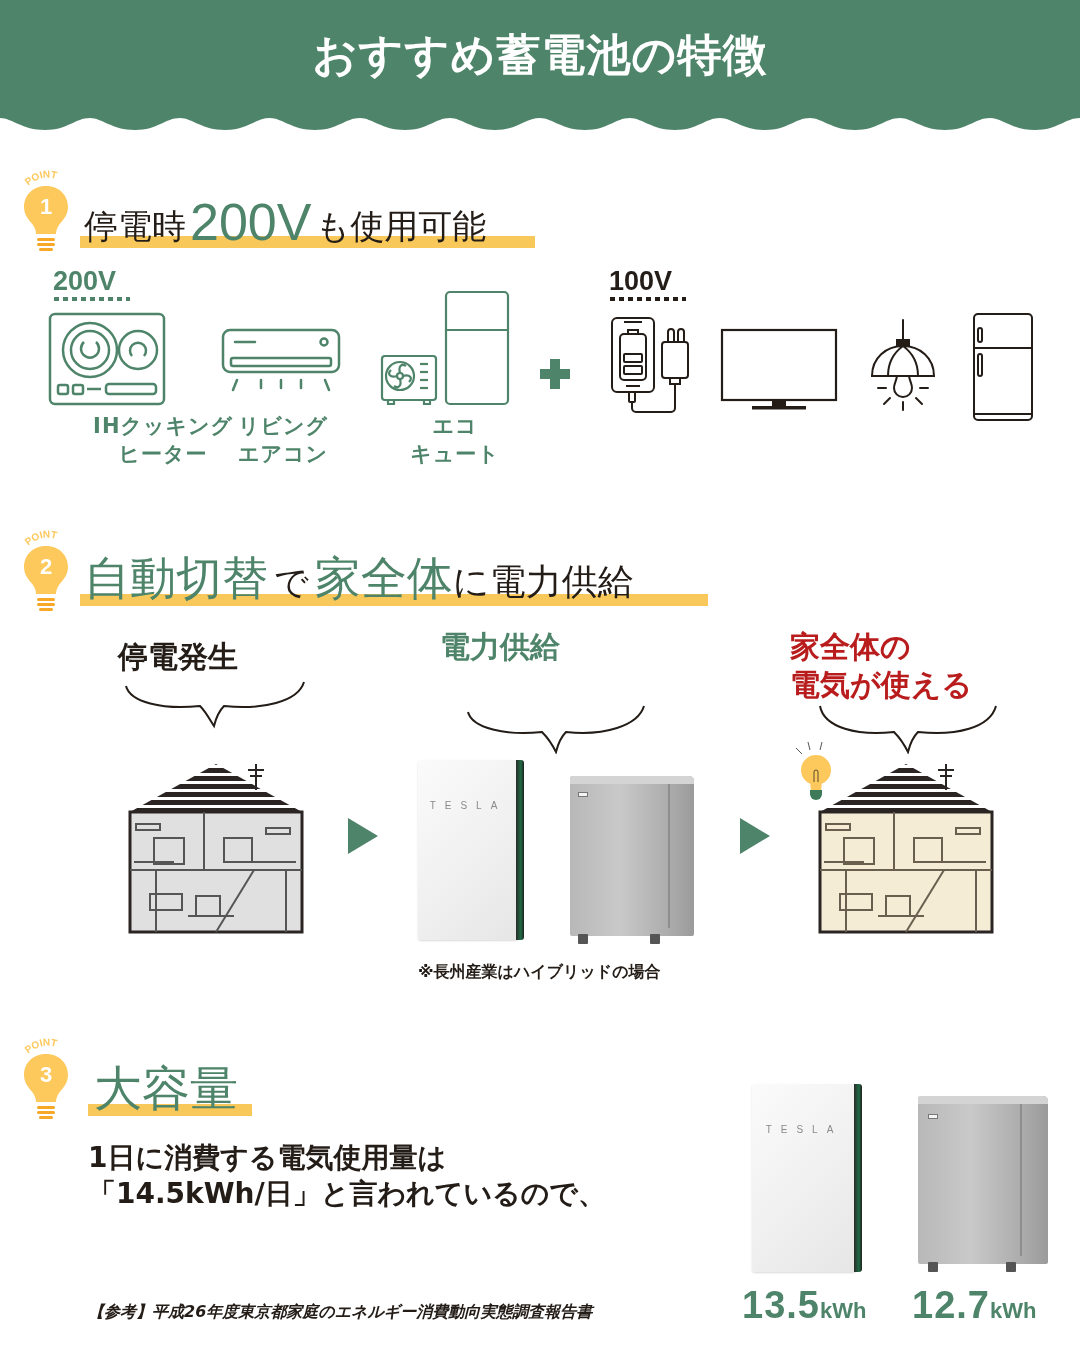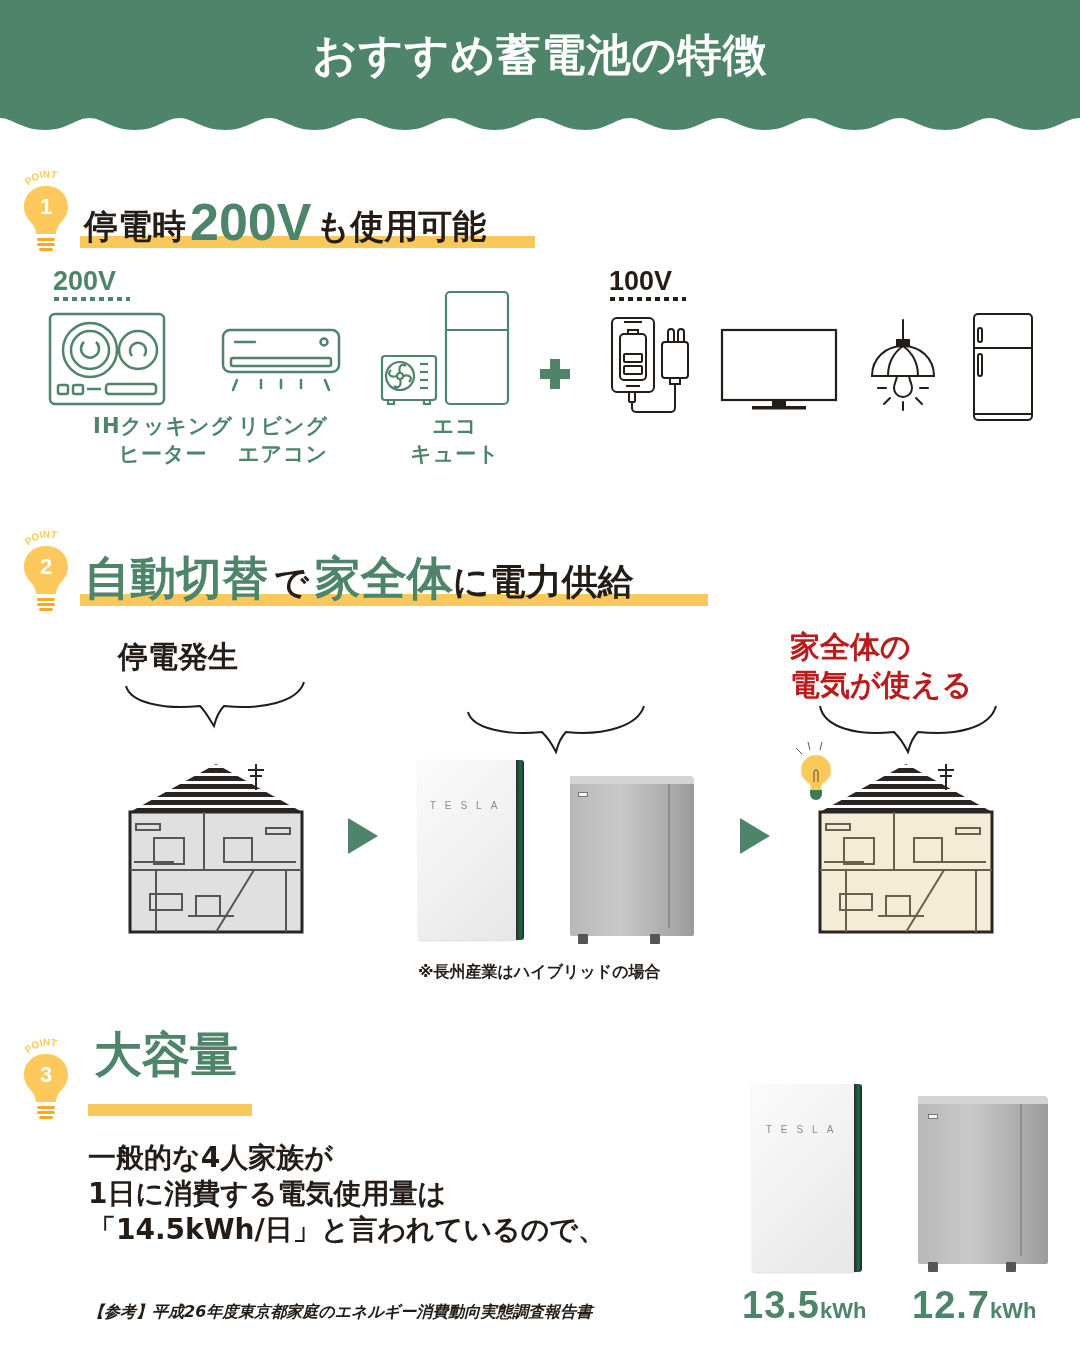--- a/index.html
+++ b/index.html
@@ -10,21 +10,21 @@
   .header { position:absolute; left:0; top:0; width:956px; height:140px; }
   .header svg { position:absolute; left:0; top:0; }
   .header-title { position:absolute; left:0; top:26px; width:1080px; text-align:center; color:#ffffff; font-size:44px; font-weight:bold; letter-spacing:1px; }
 
   
   .point-badge { position:absolute; width:60px; height:90px; }
   .point-badge svg { position:absolute; left:0; top:0; }
   .point-num { position:absolute; left:11px; top:26px; width:30px; text-align:center; color:#ffffff; font-weight:bold; font-size:22px; font-family:"Liberation Sans", sans-serif; }
 
   
-  .heading { position:absolute; font-weight:bold; white-space:nowrap; }
+  .heading { position:absolute; font-weight:normal; white-space:nowrap; }
   .heading-bar { position:absolute; background:#f8c95a; height:12px; }
   .heading .green { color:#4e8469; }
   .heading .dark { color:#231c17; }
 
   
   .volt { position:absolute; font-family:"Liberation Sans", sans-serif; font-weight:bold; font-size:27px; }
   .volt-dots { position:absolute; height:4px; background-image:repeating-linear-gradient(90deg, currentColor 0 5px, transparent 5px 9px); }
   .appl-label { position:absolute; color:#4e8469; font-weight:bold; font-size:21px; text-align:center; line-height:28px; letter-spacing:1px; }
   .icon-box { position:absolute; }
 
@@ -227,20 +227,21 @@
 </div>
 
 <div class="bubble-text" style="left:118px; top:638px; width:200px; color:#231c17;">
   <div>停電発生</div>
 </div>
 <svg class="icon-box" style="left:122px; top:680px;" width="186" height="50" viewBox="0 0 186 50">
   <path d="M4 6 C8 22 40 30 78 26 C84 32 88 40 92 46 C94 38 96 32 102 26 C140 30 176 22 182 2" fill="none" stroke="#231c17" stroke-width="2"></path>
 </svg>
 
 <div class="bubble-text" style="left:440px; top:628px; width:230px; color:#4e8469;">
+  <div>電力供給</div>
 </div>
 <svg class="icon-box" style="left:462px; top:704px;" width="186" height="50" viewBox="0 0 186 50">
   <path d="M6 8 C10 24 44 32 80 28 C86 34 90 40 94 48 C96 40 98 34 104 28 C142 32 176 22 182 2" fill="none" stroke="#231c17" stroke-width="2"></path>
 </svg>
 
 <div class="bubble-text" style="left:790px; top:628px; width:240px; color:#b91c1c;">
   <div>家全体の</div>
   <div>電気が使える</div>
 </div>
 <svg class="icon-box" style="left:814px; top:704px;" width="186" height="50" viewBox="0 0 186 50">
@@ -344,26 +345,25 @@
     </text>
     <path d="M26 18 C12 18 4 28 4 39 C4 47 9 52 13 57 C15 60 16 63 16 66 L36 66 C36 63 37 60 39 57 C43 52 48 47 48 39 C48 28 40 18 26 18 Z" fill="#fdc85c"></path>
     <rect x="17" y="70" width="18" height="3" rx="1.5" fill="#f7a826"></rect>
     <rect x="17" y="75" width="18" height="3" rx="1.5" fill="#f7a826"></rect>
     <rect x="19" y="80" width="14" height="3" rx="1.5" fill="#f7a826"></rect>
   </svg>
   <div class="point-num">3</div>
 </div>
 
 <div class="heading-bar" style="left:88px; top:1104px; width:164px;"></div>
-<div class="heading" style="left:94px; top:1024px; line-height:60px;">
+<div class="heading" style="left:94px; top:1058px; line-height:60px;">
   <span class="green" style="font-size:48px;">大容量</span>
 </div>
 
 <div class="body-text" style="left:88px; top:1140px;">
-  <div>一般的な4人家族が</div>
   <div>1日に消費する電気使用量は</div>
   <div>「14.5kWh/日」と言われているので、</div>
 </div>
 
 <div class="ref-text" style="left:88px; top:1302px;font-style:italic;">【参考】平成26年度東京都家庭のエネルギー消費動向実態調査報告書</div>
 
 <div class="tesla" style="left:752px; top:1084px; width:104px; height:188px;">
   <div class="edge"></div>
   <div class="logo" style="top:40px;">TESLA</div>
 </div>

